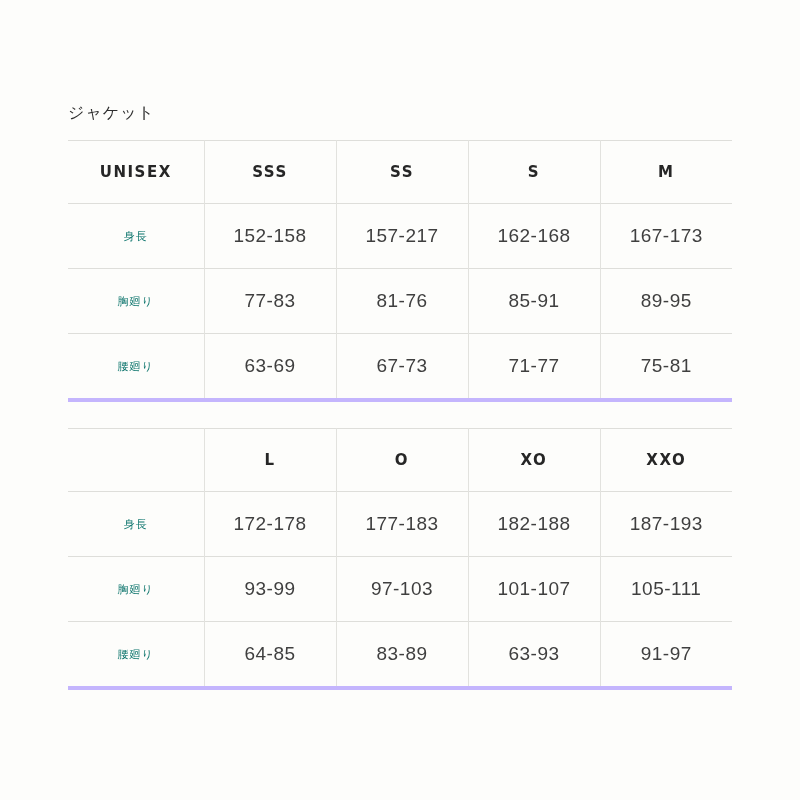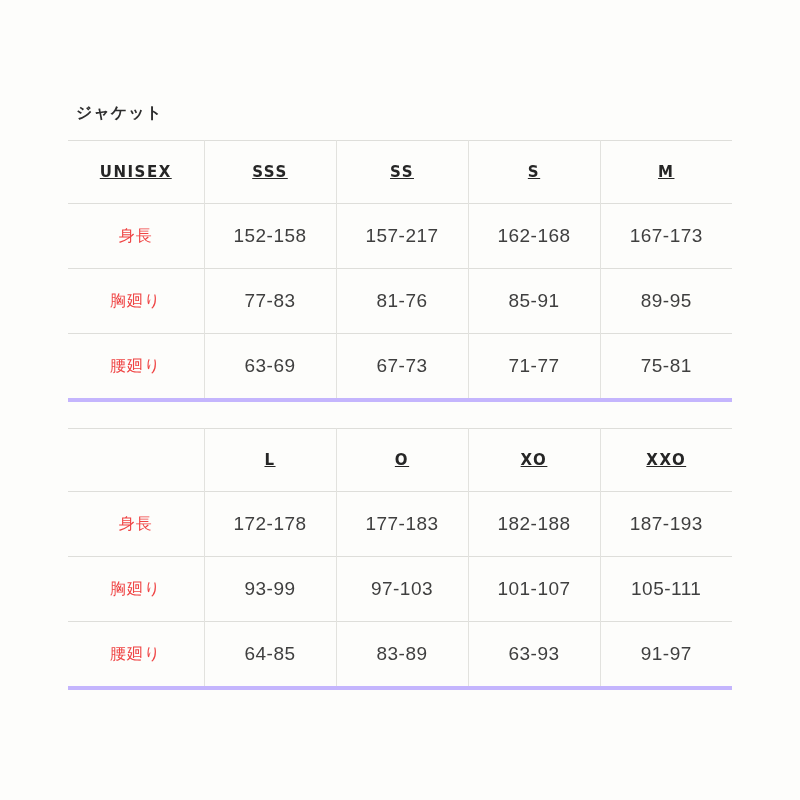--- a/index.html
+++ b/index.html
@@ -17,27 +17,27 @@
   .page {
     position: relative;
     width: 800px;
     height: 800px;
     box-sizing: border-box;
     padding: 0;
     background: #fdfdfb;
   }
   .title {
     position: absolute;
-    left: 76px;
+    left: 68px;
     top: 103px;
     font-size: 16px;
     letter-spacing: 1px;
     color: #2e2e2e;
     font-family: "DejaVu Sans", sans-serif;
-    font-weight: 700;
+    font-weight: 400;
   }
   .size-table {
     position: absolute;
     left: 68px;
     width: 664px;
     border-collapse: collapse;
     table-layout: fixed;
   }
   #table-unisex { top: 140px; }
   #table-large  { top: 428px; }
@@ -57,30 +57,29 @@
     border: 0;
     background: transparent;
   }
   .size-table thead th {
     height: 62px;
     font-weight: bold;
     color: #262626;
     letter-spacing: 1.5px;
     font-size: 15px;
     font-family: "DejaVu Sans", sans-serif;
-    text-decoration: underline;
   }
   .size-table thead th.label-head {
     letter-spacing: 1.5px;
   }
   .size-table tbody td.row-label {
     font-family: Liberation Sans, sans-serif;
-    font-size: 16px;
+    font-size: 11px;
     letter-spacing: 1px;
-    color: #ef4444;
+    color: #0f766e;
   }
   .size-table tbody td.val {
     font-family: "Liberation Sans", sans-serif;
     font-size: 19px;
     letter-spacing: 0.5px;
     color: #3f3f3f;
   }
   
   .size-table thead tr { border-top: 1px solid #dededa; }
   .size-table tbody tr { border-top: 1px solid #dededa; }

